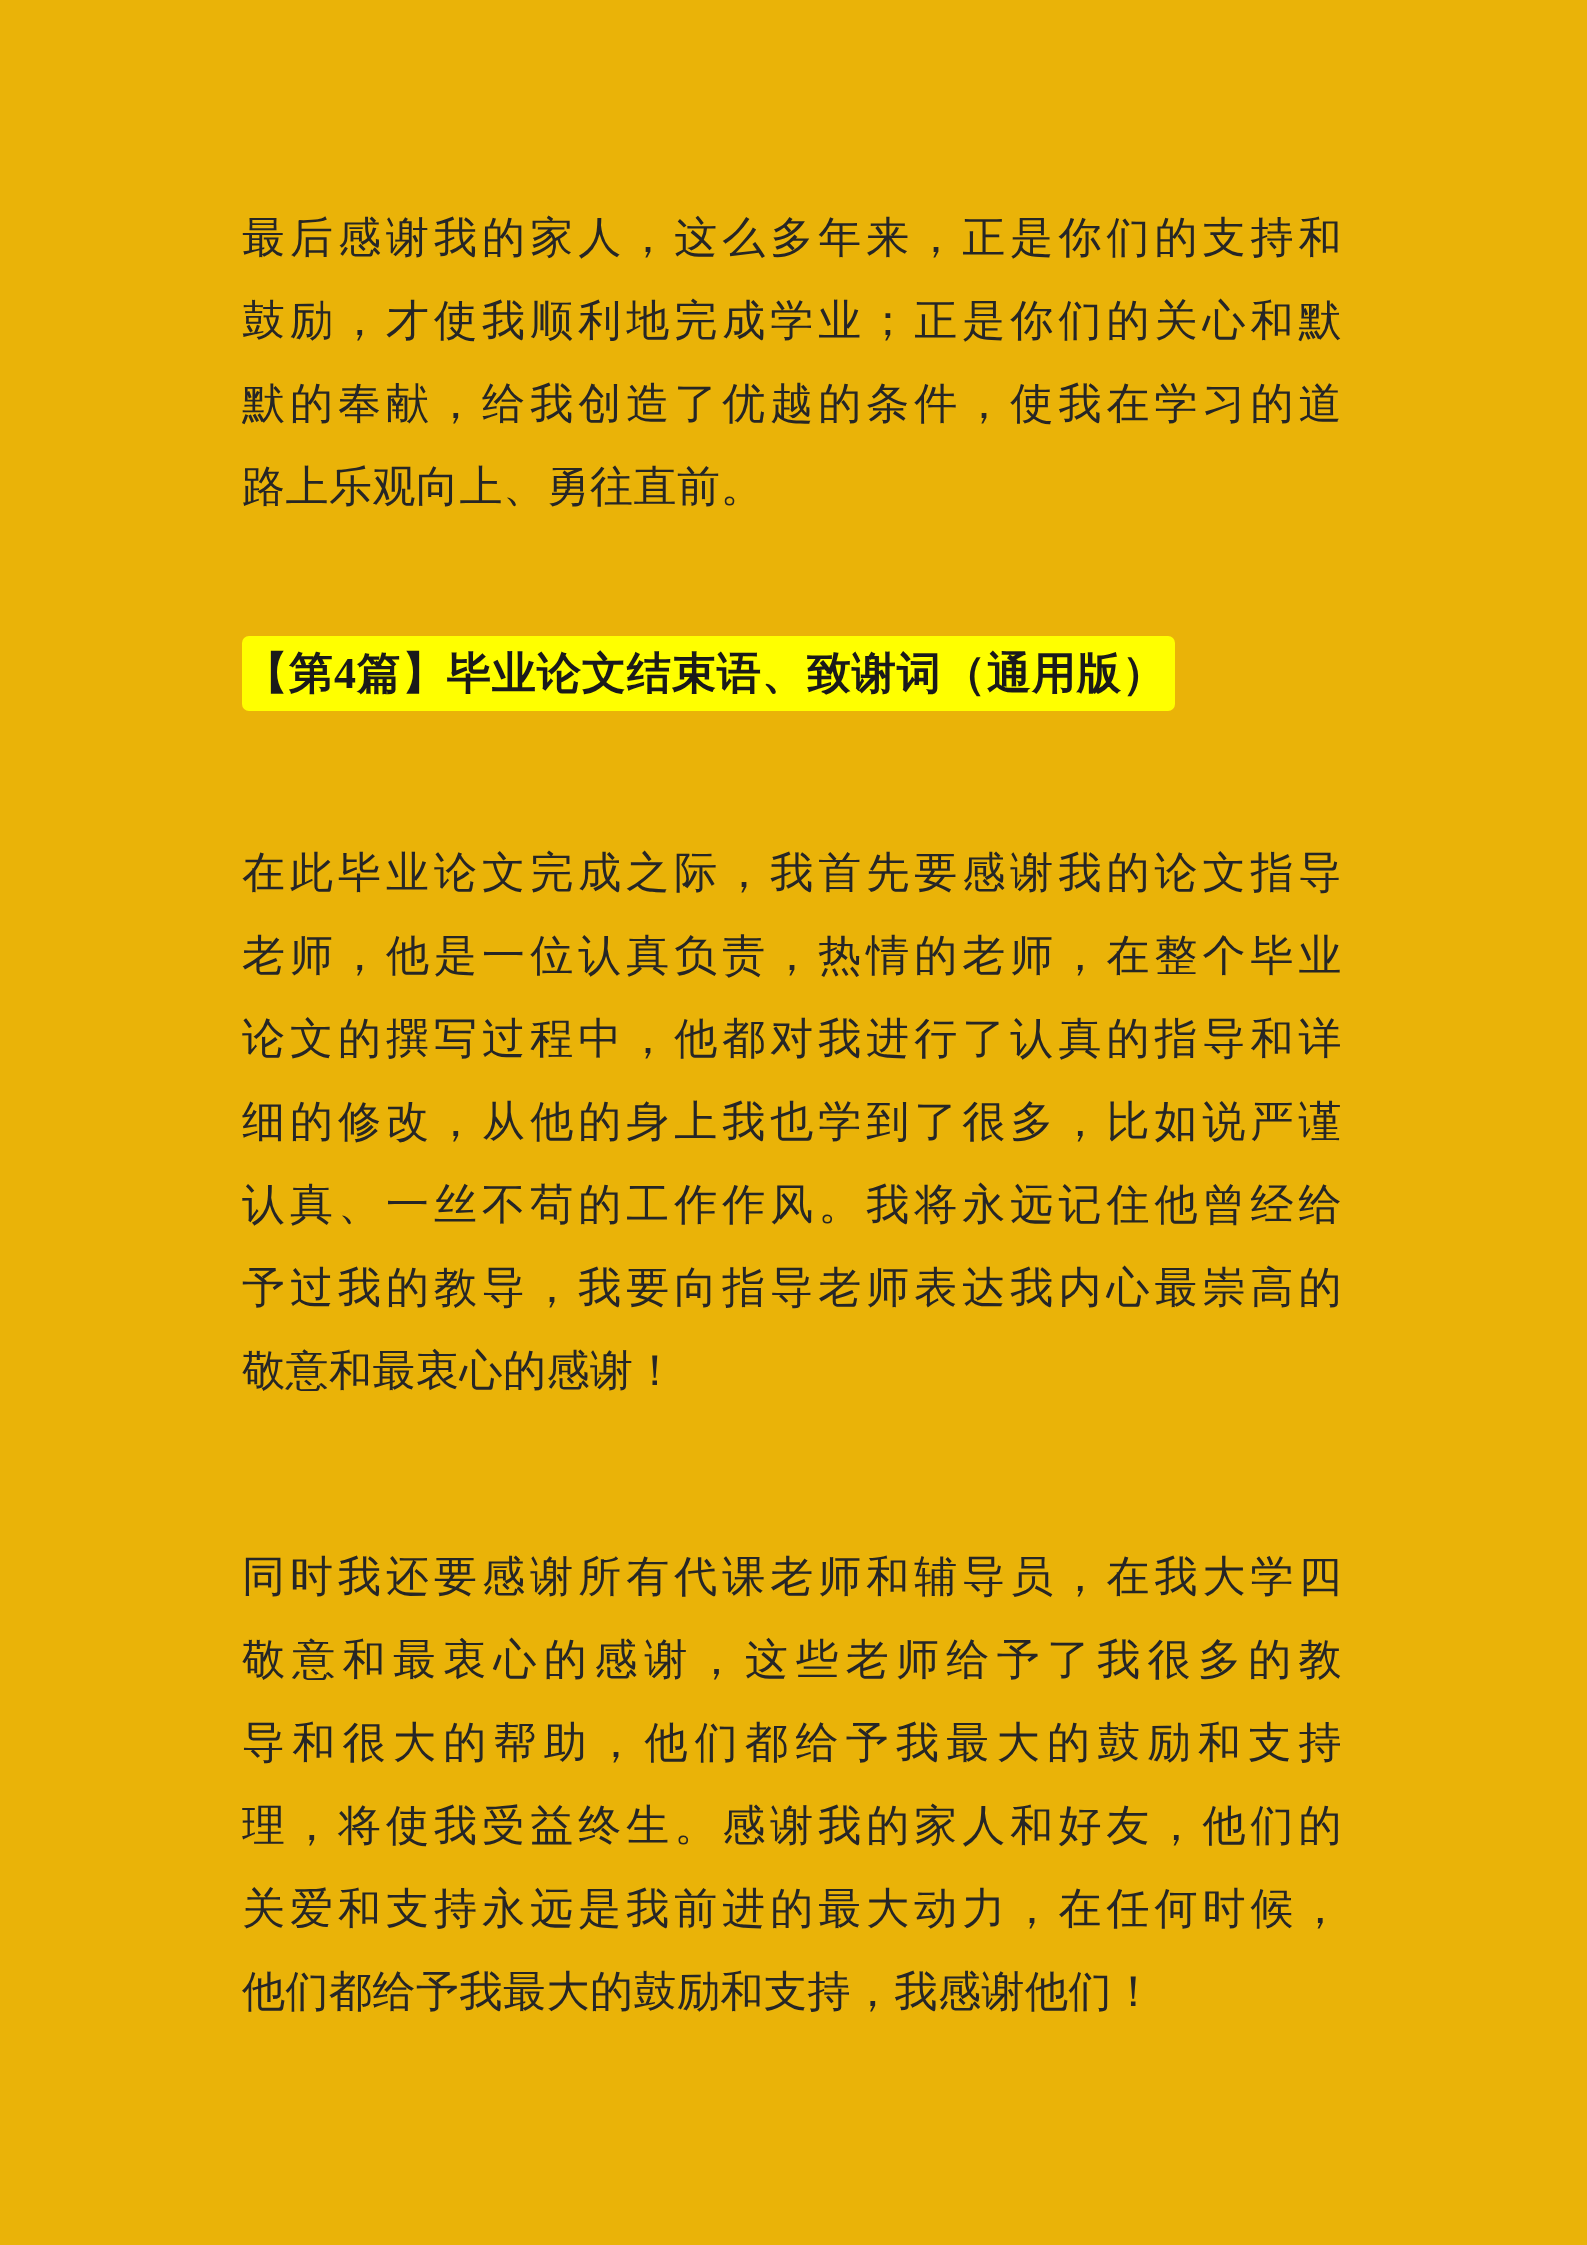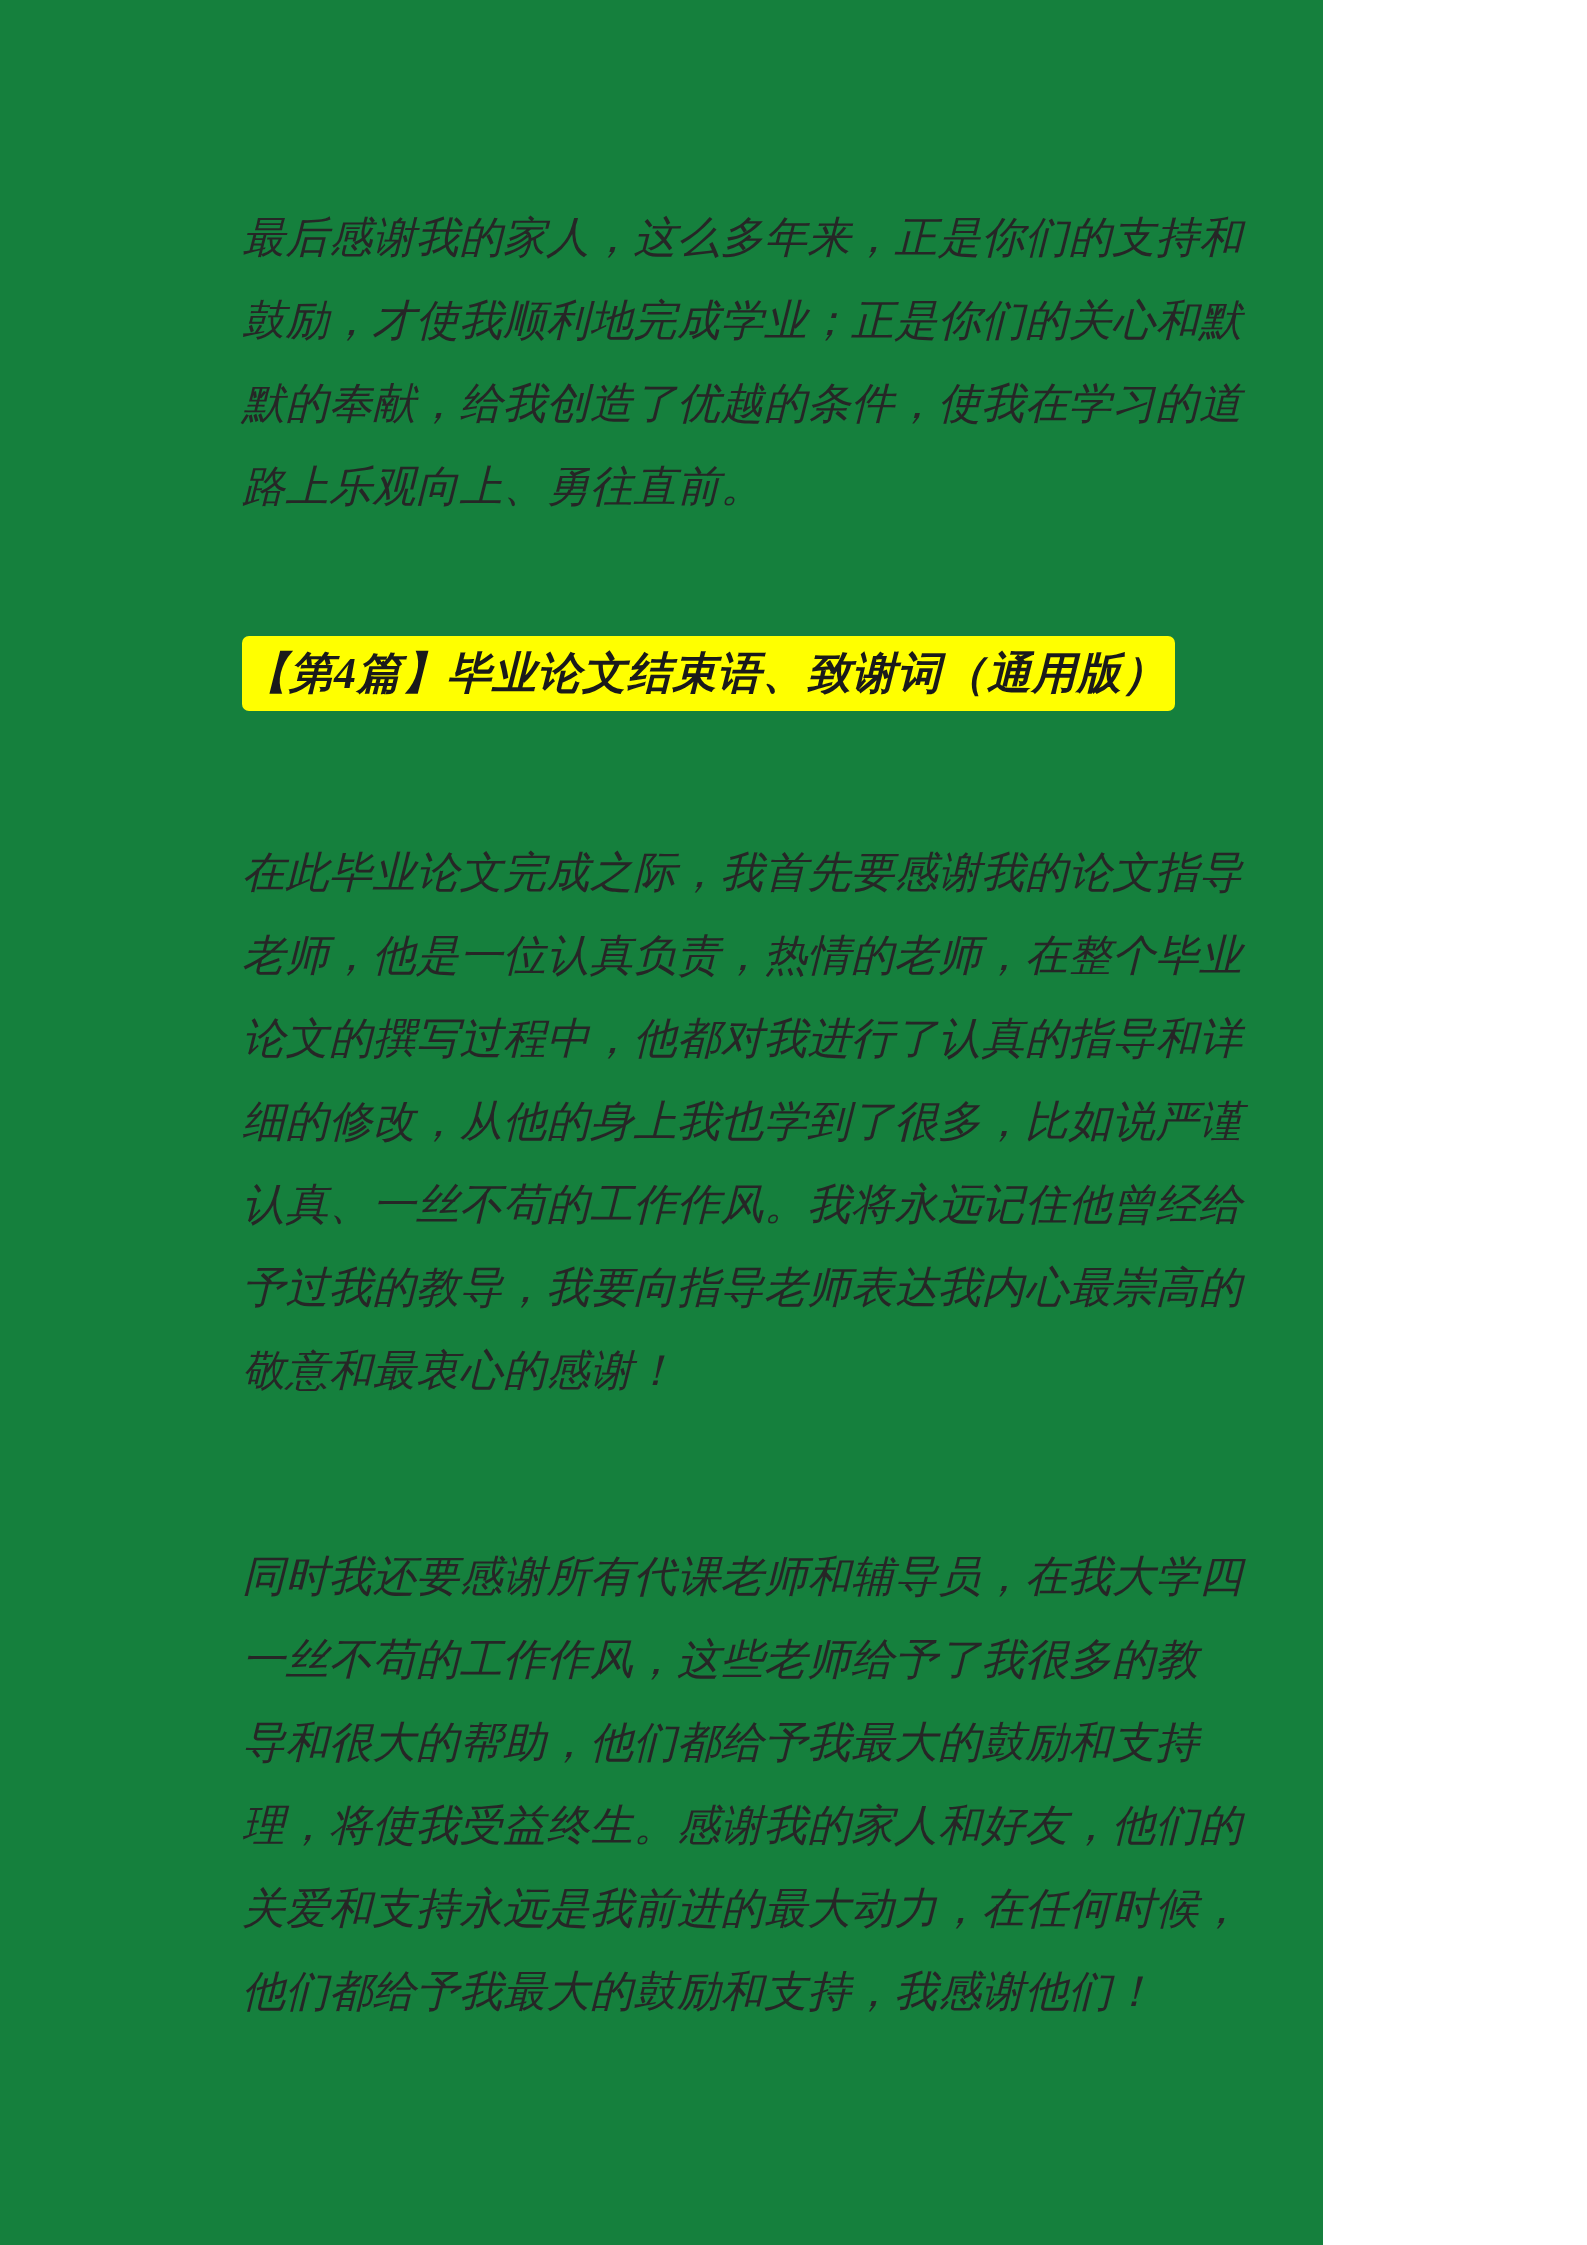--- a/index.html
+++ b/index.html
@@ -1,25 +1,24 @@
 <!DOCTYPE html>
 <html><head>
 <meta charset="utf-8">
 <style>
   * { margin: 0; padding: 0; box-sizing: border-box; }
   html, body { background: #ffffff; }
   body { font-family: "Liberation Serif", "DejaVu Serif", serif; }
 
   .page {
     position: relative;
-    width: 1323px;
+    width: 1587px;
     height: 2245px;
-    background: #15803d;
+    background: #eab308;
     overflow: hidden;
-    font-style: italic;
   }
 
   .content {
     padding: 196px 245px 0 242px;
   }
 
   .para {
     font-size: 43px;
     line-height: 83px;
     color: #262626;
@@ -77,21 +76,21 @@
       <div class="line">老师，他是一位认真负责，热情的老师，在整个毕业</div>
       <div class="line">论文的撰写过程中，他都对我进行了认真的指导和详</div>
       <div class="line">细的修改，从他的身上我也学到了很多，比如说严谨</div>
       <div class="line">认真、一丝不苟的工作作风。我将永远记住他曾经给</div>
       <div class="line">予过我的教导，我要向指导老师表达我内心最崇高的</div>
       <div class="line last">敬意和最衷心的感谢！</div>
     </div>
 
     <div class="para para-3">
       <div class="line">同时我还要感谢所有代课老师和辅导员，在我大学四</div>
-      <div class="line">一丝不苟的工作作风，这些老师给予了我很多的教</div>
+      <div class="line">敬意和最衷心的感谢，这些老师给予了我很多的教</div>
       <div class="line">导和很大的帮助，他们都给予我最大的鼓励和支持</div>
       <div class="line">理，将使我受益终生。感谢我的家人和好友，他们的</div>
       <div class="line">关爱和支持永远是我前进的最大动力，在任何时候，</div>
       <div class="line last">他们都给予我最大的鼓励和支持，我感谢他们！</div>
     </div>
 
   </div>
 </div>
 
 </body></html>

